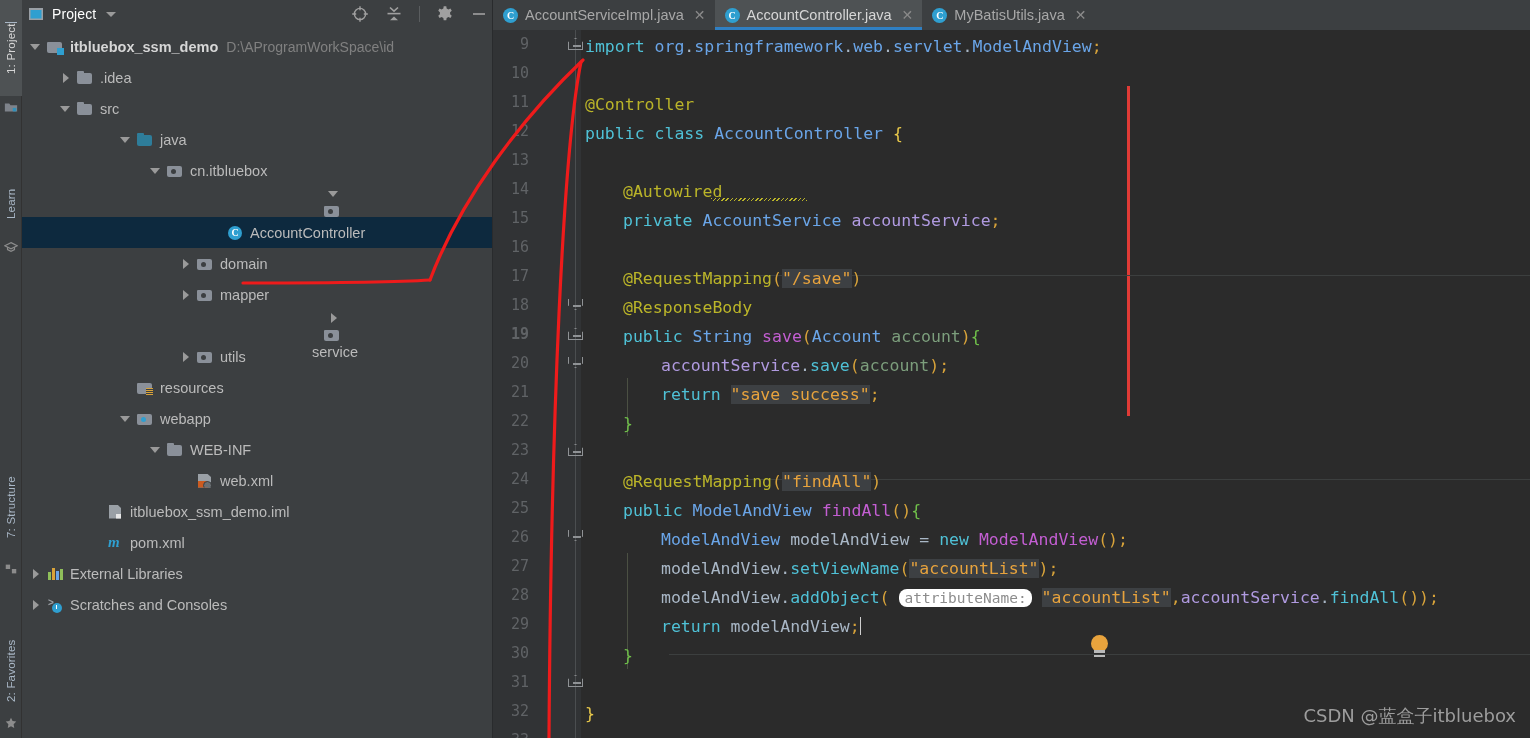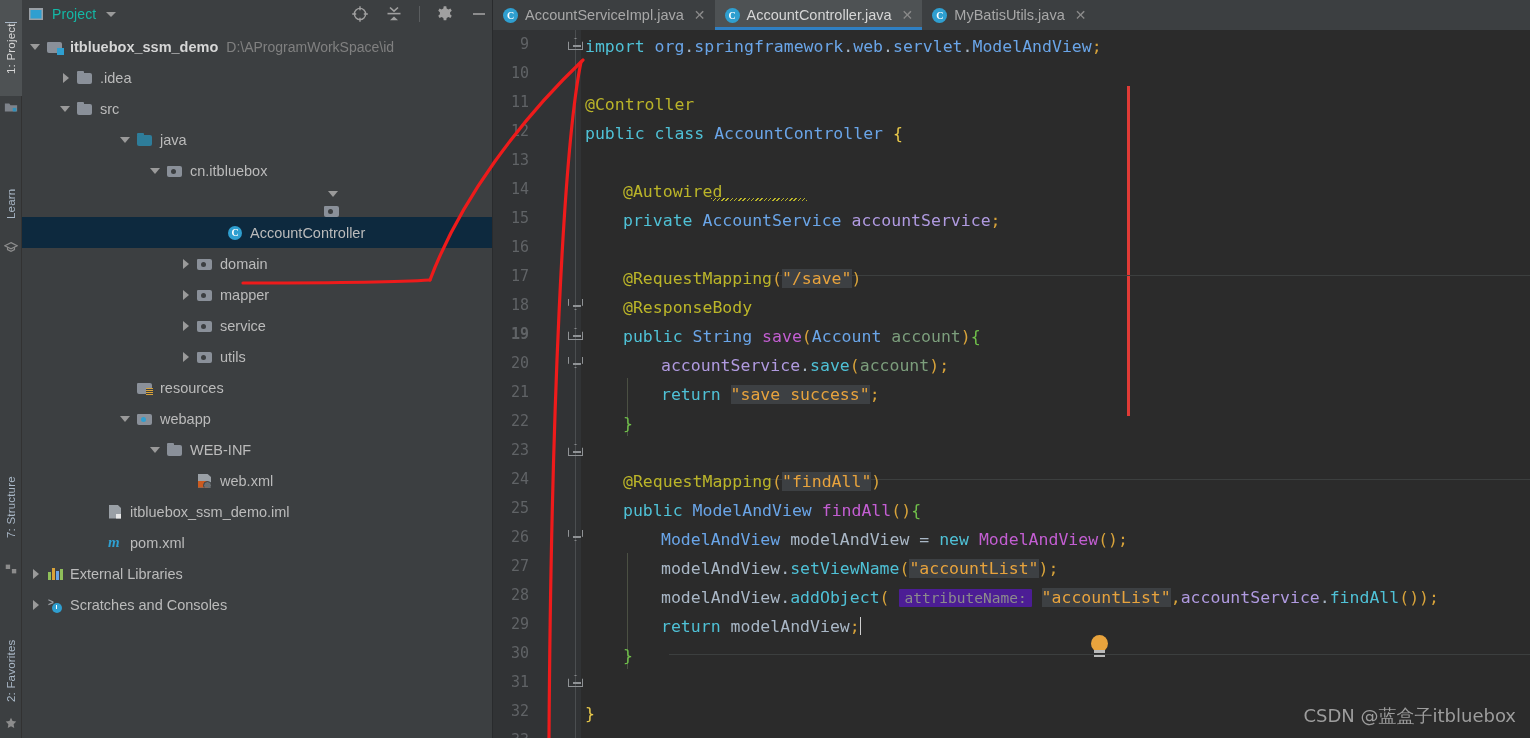--- a/index.html
+++ b/index.html
@@ -32,21 +32,21 @@
   
   .project-panel {
     position:absolute; left:22px; top:0; width:471px; height:738px;
     background:#3c3f41; border-right:1px solid #292b2d;
   }
   .panel-header {
     position:relative; height:28px; background:#3c3f41;
     display:flex; align-items:center; padding:0 6px;
   }
   .panel-title {
-    color:#14b8a6; font-size:14px; margin-left:8px; letter-spacing:.1px;
+    color:#ffffff; font-size:14px; margin-left:8px; letter-spacing:.1px;
   }
   .panel-caret {
     margin-left:10px; width:0;height:0;
     border-left:5px solid transparent;border-right:5px solid transparent;
     border-top:5px solid #9a9a9a;
   }
   .panel-tools { position:absolute; right:4px; top:0; height:28px; display:flex; align-items:center; gap:16px; }
   .ptool { width:18px;height:18px; display:flex;align-items:center;justify-content:center; }
   .tool-sep { width:1px; height:16px; background:#5a5d5f; }
 
@@ -191,21 +191,21 @@
   .fld{ color:#b09ae0; }            
   .par{ color:#7c9e7c; }            
   .pl { color:#a9b7c6; }            
   .pk { color:#6aa5e8; }            
   .pn { color:#d8a33a; }            
   .br1{ color:#e8c84a; }            
   .br2{ color:#6fbf4a; }            
   .sem{ color:#d8a33a; }
   .hl { background:#3d4043; }       
   .hint {
-    background:#4c1d95; color:#8c8c8c; border-radius:1px;
+    background:#ffffff; color:#8c8c8c; border-radius:8px;
     padding:1px 5px; font-size:14.5px;
   }
   .caret { display:inline-block; width:1.5px; height:18px; background:#cfcfcf; vertical-align:-3px; }
   .squig {
     position:absolute; height:3px;
     background:repeating-linear-gradient(135deg,#bbb529 0 1px,transparent 1px 3px);
   }
 
   .watermark {
     position:absolute; right:14px; bottom:10px;
@@ -346,21 +346,21 @@
           </span>
           <span class="label">domain</span>
         </div>
         <div class="row" style="padding-left: 156px;">
           <span class="arrow right"></span>
           <span class="ico">
             <span class="f-folder-pkg"></span>
           </span>
           <span class="label">mapper</span>
         </div>
-        <div class="row" style="padding-left: 156px;">
+        <div class="row" style="padding-left: 156px; flex-direction: column;">
           <span class="arrow right"></span>
           <span class="ico">
             <span class="f-folder-pkg"></span>
           </span>
           <span class="label">service</span>
         </div>
         <div class="row" style="padding-left: 156px;">
           <span class="arrow right"></span>
           <span class="ico">
             <span class="f-folder-pkg"></span>

